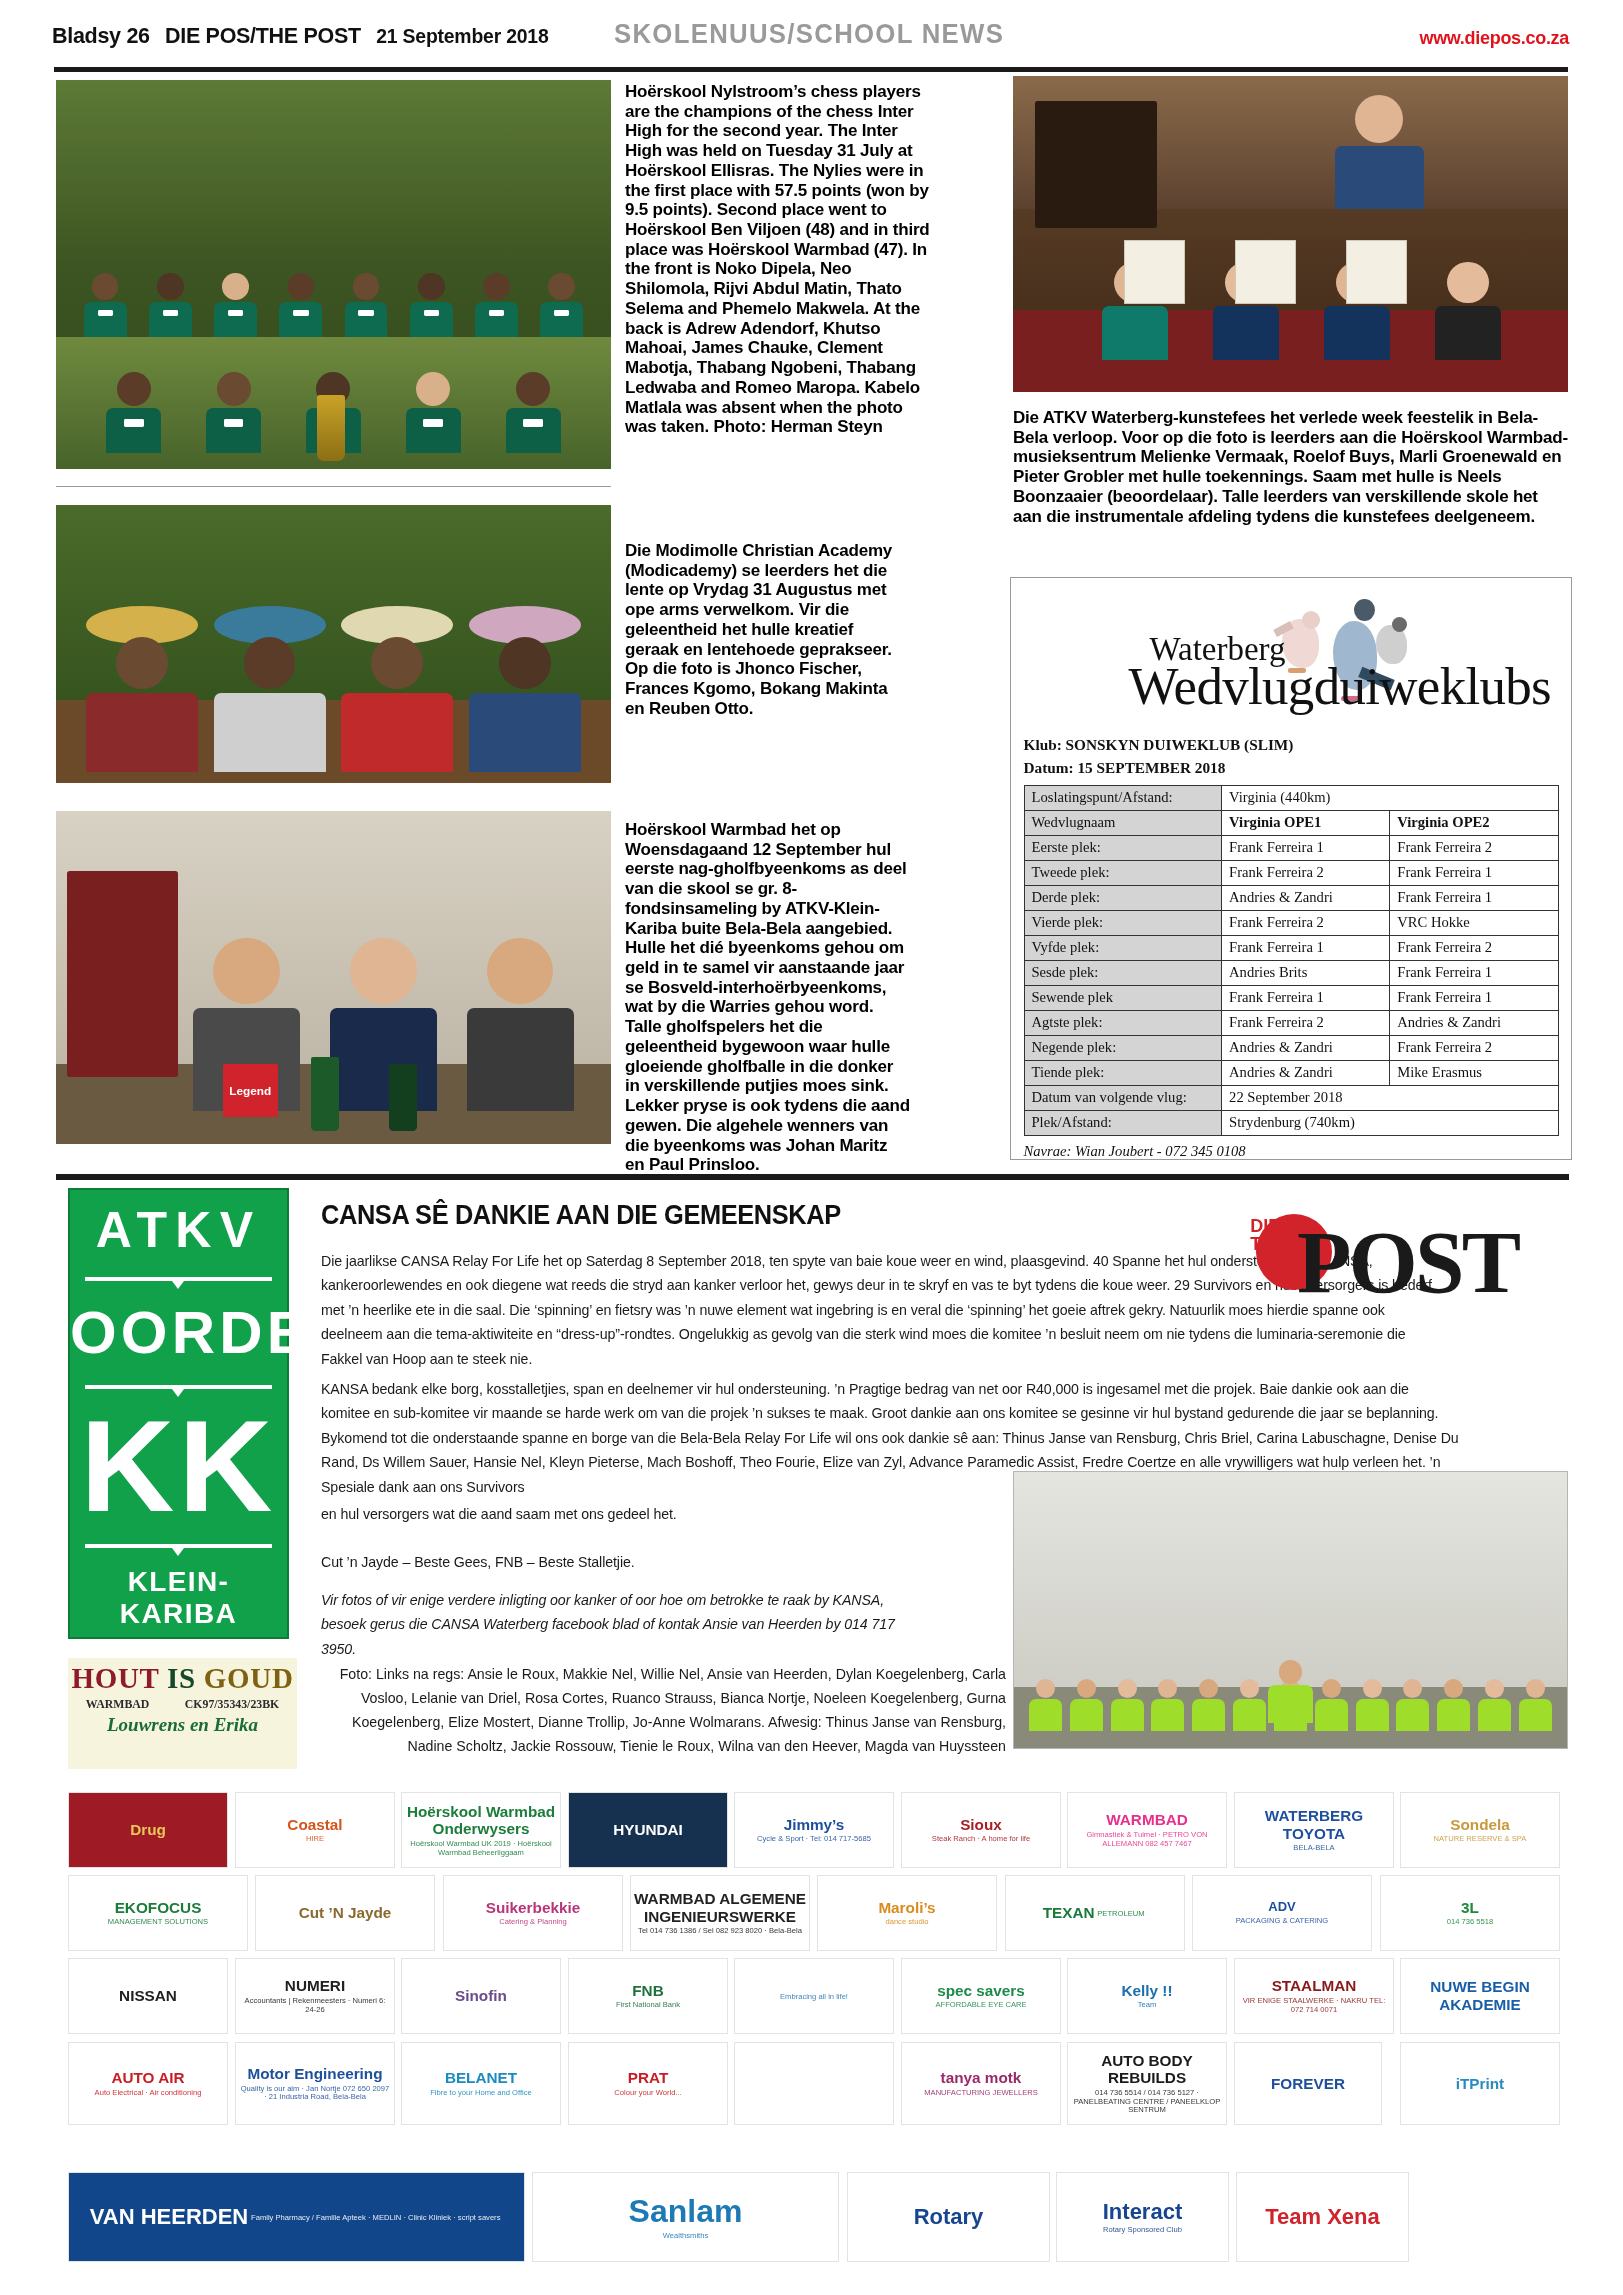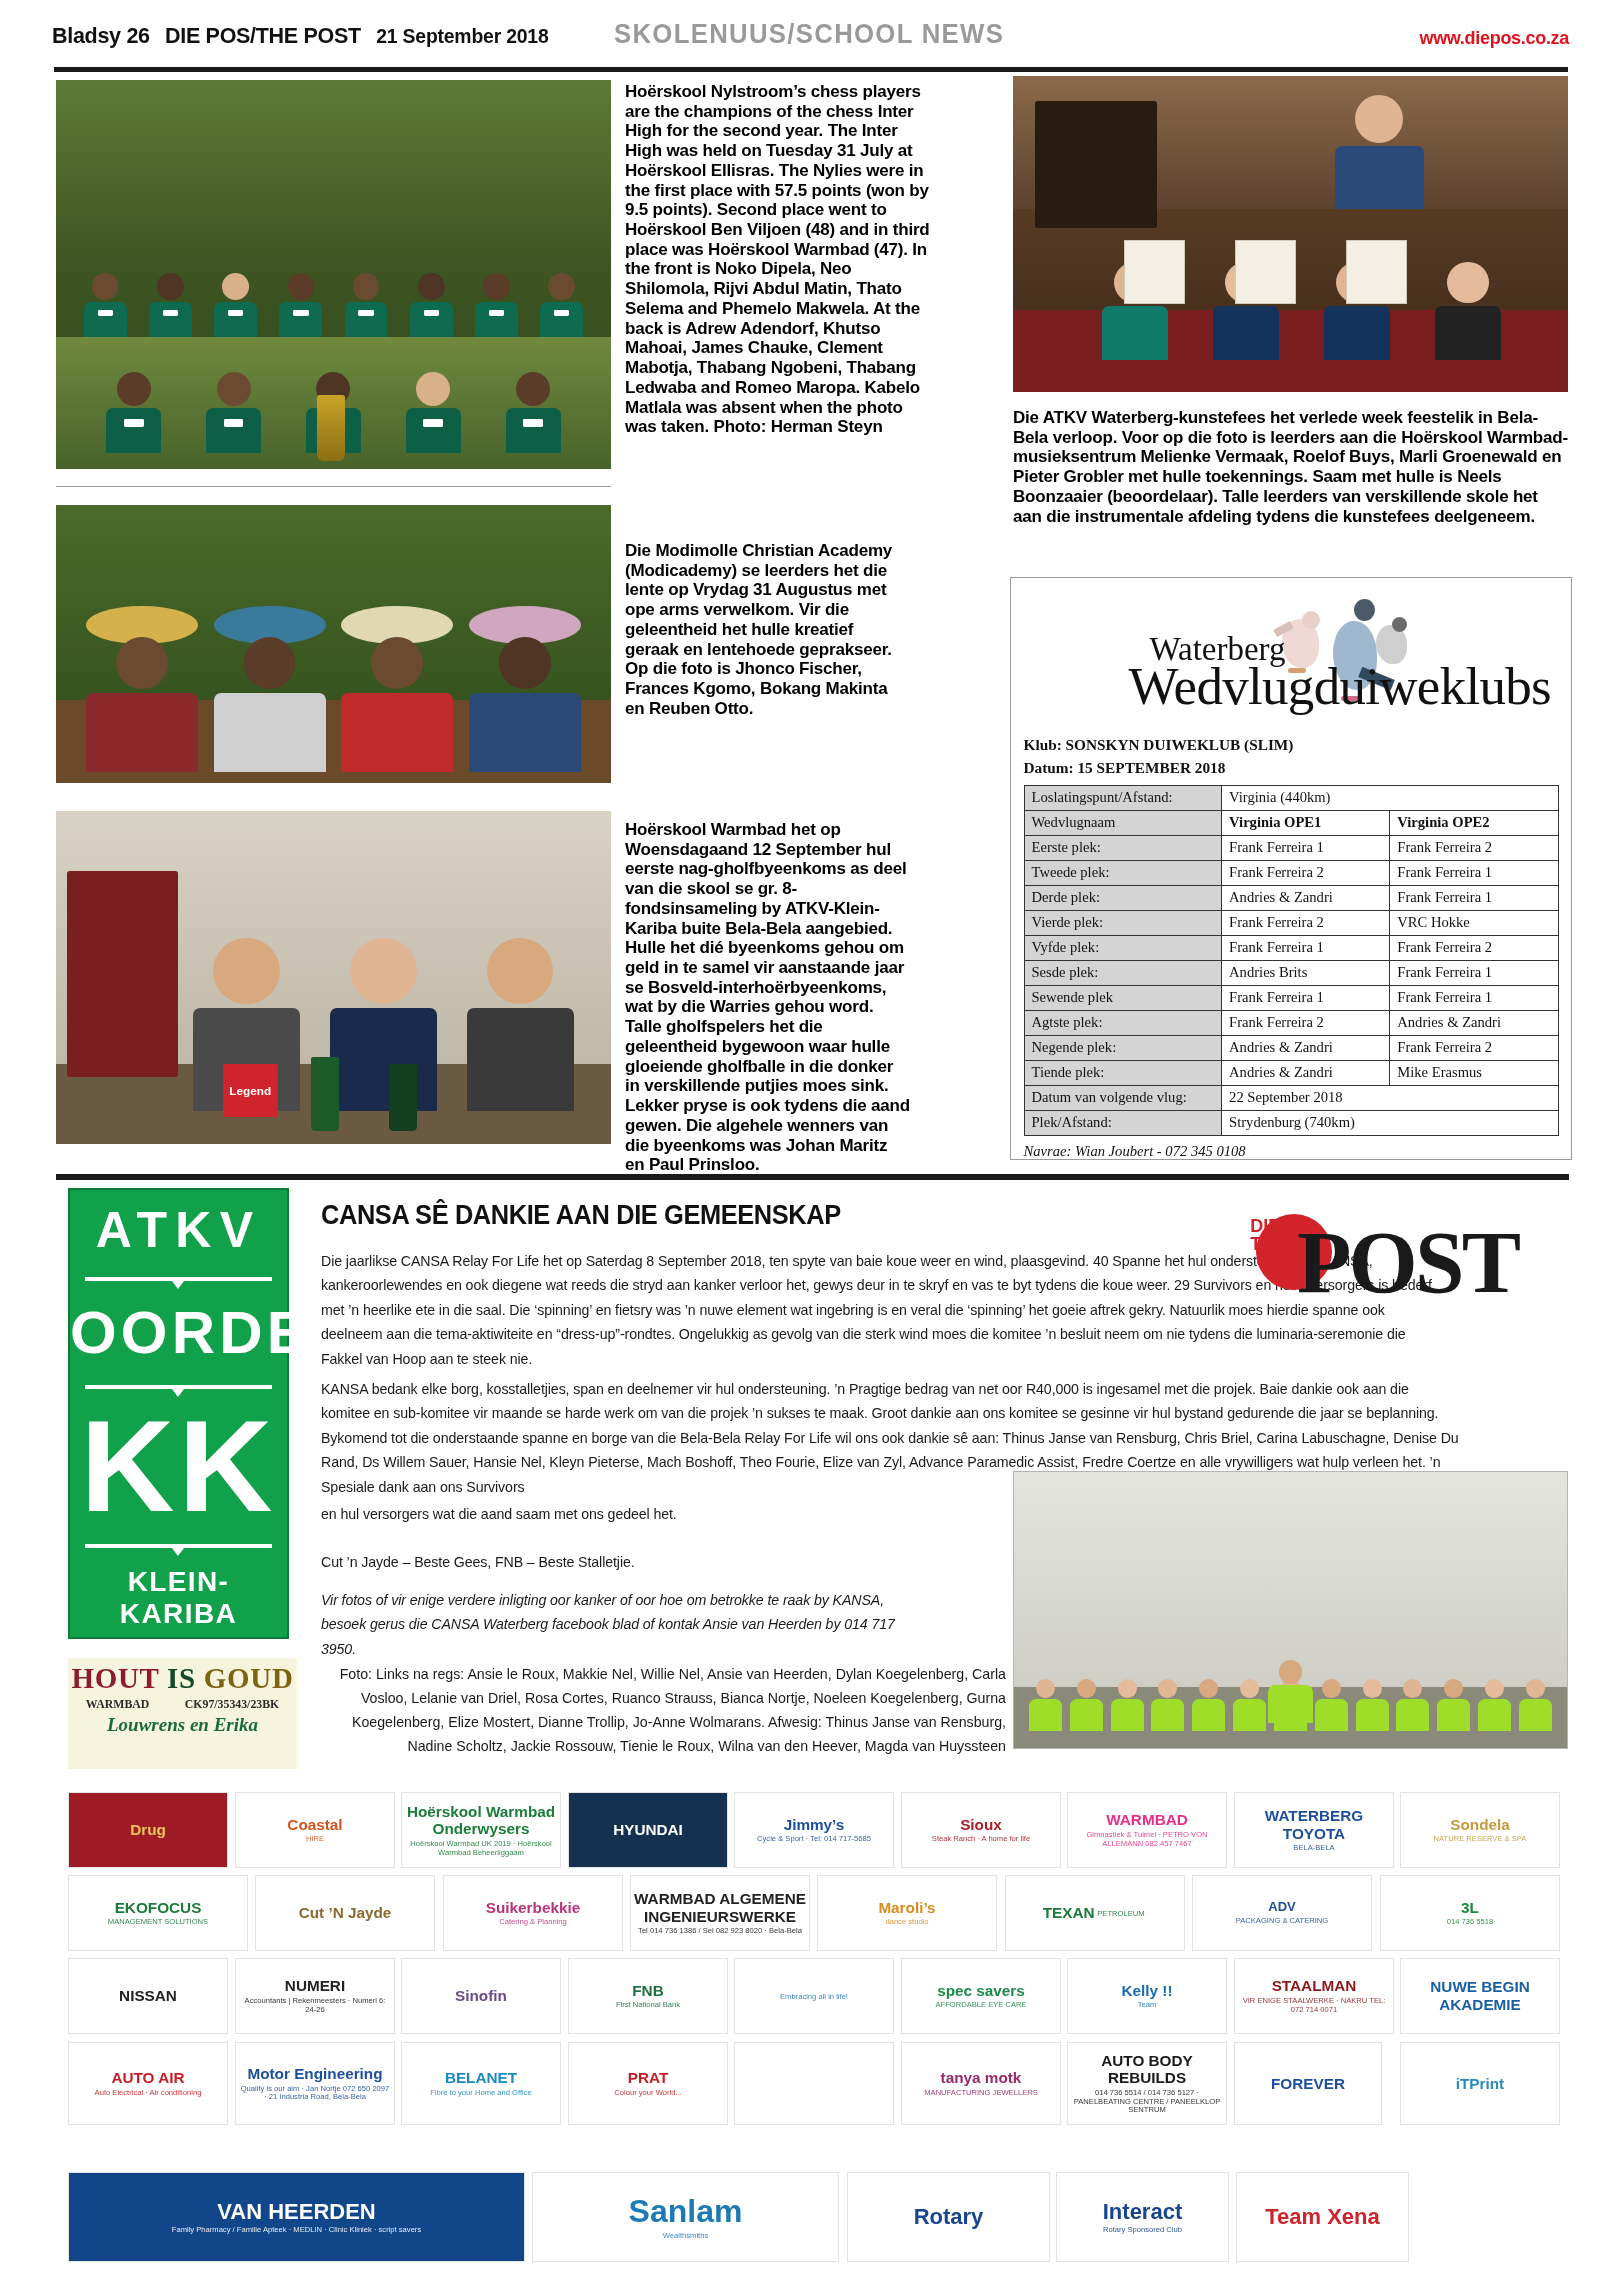--- a/index.html
+++ b/index.html
@@ -686,21 +686,21 @@
         <div style="font-size: 7.6px; opacity: 0.9; margin-top: 2.1px; padding: 0px 2.8px;">014 736 5514 / 014 736 5127 · PANELBEATING CENTRE / PANEELKLOP SENTRUM</div>
       </div>
       <div class="ad" style="left: 1166px; top: 0px; width: 148px; height: 100%; background: rgb(255, 255, 255); color: rgb(29, 79, 156); flex-direction: column;">
         <div class="big" style="font-size: 15.3px;">FOREVER</div>
       </div>
       <div class="ad" style="left: 1332px; top: 0px; width: 160px; height: 100%; background: rgb(255, 255, 255); color: rgb(42, 138, 192); flex-direction: column;">
         <div class="big" style="font-size: 15.3px;">iTPrint</div>
       </div>
     </div>
   <div class="adband" style="left:68px; top:2172px; width:1499px; height:90px;">
-      <div class="ad" style="left: 0px; top: 0px; width: 457px; height: 100%; background: rgb(17, 70, 138); color: rgb(255, 255, 255); flex-direction: column;">
+      <div class="ad" style="left: 0px; top: 0px; width: 457px; height: 100%; background: rgb(17, 70, 138); color: rgb(255, 255, 255); flex-direction: row;">
         <div class="big" style="font-size: 22px;">VAN HEERDEN</div>
         <div style="font-size: 7.6px; opacity: 0.9; margin-top: 2.1px; padding: 0px 2.8px;">Family Pharmacy / Familie Apteek · MEDLIN · Clinic Kliniek · script savers</div>
       </div>
       <div class="ad" style="left: 464px; top: 0px; width: 307px; height: 100%; background: rgb(255, 255, 255); color: rgb(29, 122, 181); flex-direction: column;">
         <div class="big" style="font-size: 32px;">Sanlam</div>
         <div style="font-size: 7.6px; opacity: 0.9; margin-top: 2.1px; padding: 0px 2.8px;">Wealthsmiths</div>
       </div>
       <div class="ad" style="left: 779px; top: 0px; width: 203px; height: 100%; background: rgb(255, 255, 255); color: rgb(23, 69, 143); flex-direction: column;">
         <div class="big" style="font-size: 22px;">Rotary</div>
       </div>

